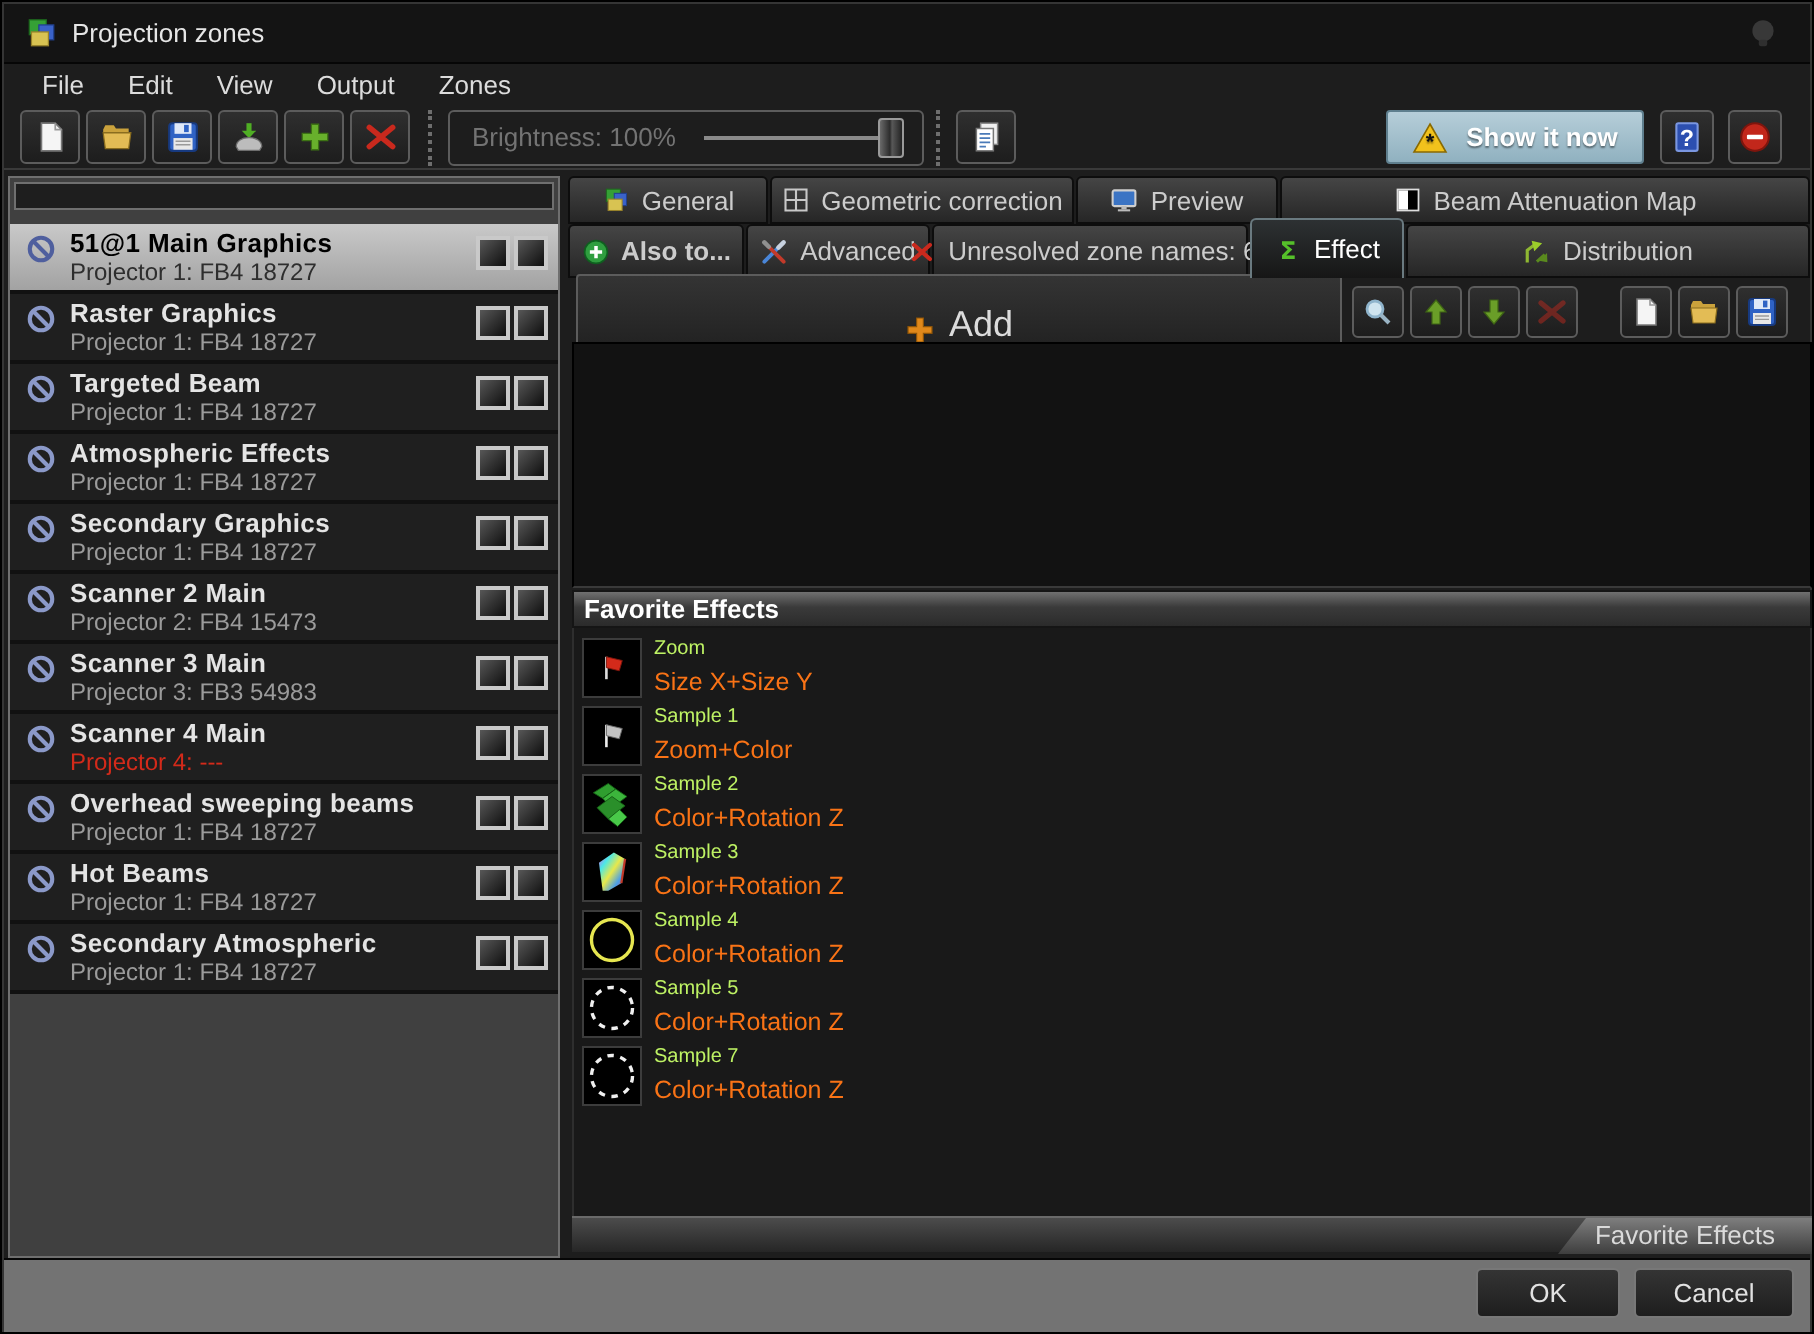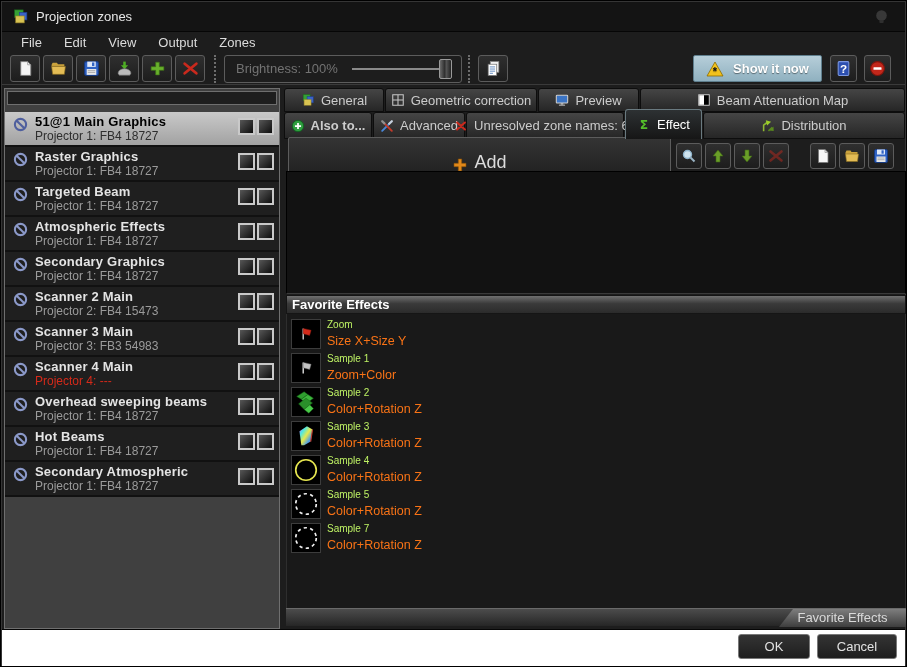--- a/index.html
+++ b/index.html
@@ -109,21 +109,21 @@
   .ficon svg{width:28px;height:28px;}
   .fname{position:absolute;left:40px;top:1px;font-size:10px;color:#bef264;}
   .fdesc{position:absolute;left:40px;top:16px;font-size:12.5px;color:#f97316;}
 
   .bottom-strip{position:absolute;left:285px;top:607px;width:620px;height:18px;box-sizing:border-box;
     background:linear-gradient(#4c4c4c,#262626);border-top:1px solid #6a6a6a;}
   .bottom-tab{position:absolute;right:0;top:0;width:127px;height:18px;background:linear-gradient(#7e7e7e,#3e3e3e);
     clip-path:polygon(14px 0,100% 0,100% 100%,0 100%);color:#dadada;font-size:13px;text-align:center;line-height:17px;}
 
   
-  .footer{position:absolute;left:1px;top:628px;right:1px;height:37px;background:#ffffff;border-top:1px solid #060606;}
+  .footer{position:absolute;left:1px;top:628px;right:1px;height:37px;background:#737373;border-top:1px solid #060606;}
   .fbtn{position:absolute;top:4px;height:25px;background:linear-gradient(#343434,#1e1e1e);border:1px solid #787878;
     border-radius:3px;color:#e2e2e2;font-size:13px;padding:0;}
   .ok-btn{left:736px;width:72px;}
   .cancel-btn{left:815px;width:80px;}
 </style>
 </head>
 <body>
 
 <div class="window">
 

